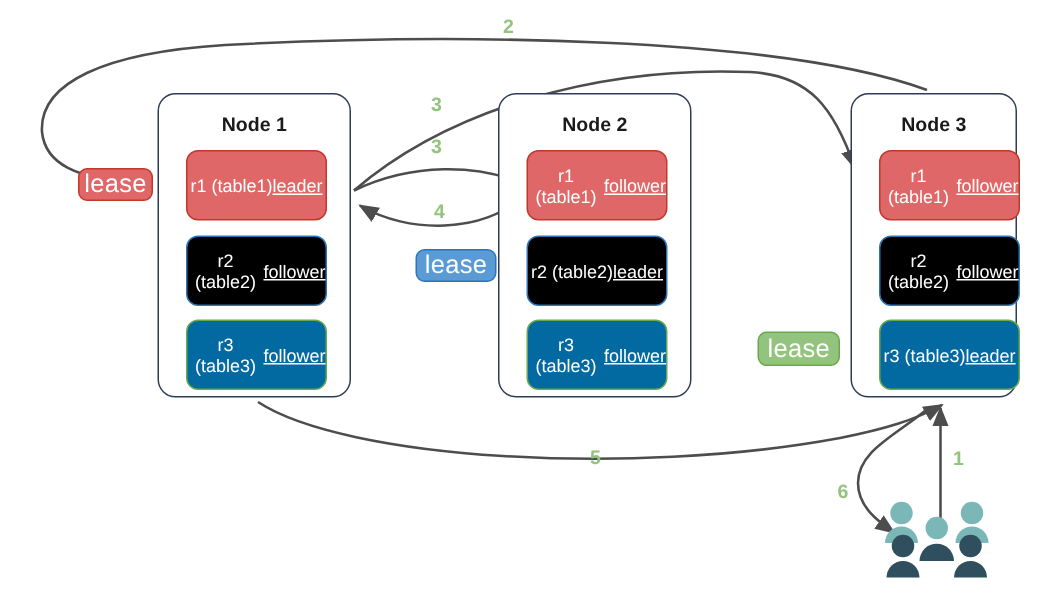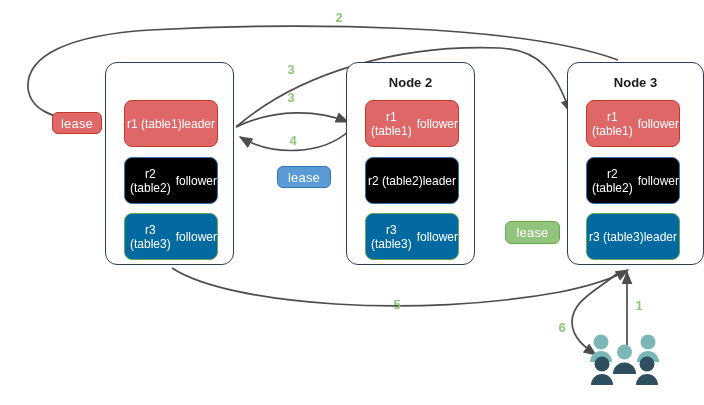--- a/index.html
+++ b/index.html
@@ -45,42 +45,42 @@
     box-sizing: border-box;
     border-radius: 8px;
     display: flex;
     align-items: center;
     justify-content: center;
     color: #ffffff;
     font-size: 12px;
     line-height: 14px;
     text-align: center;
   }
-  .replica .line2 { display:block; }
+  .replica .line2 { display:block;text-decoration:underline; }
   .rep-red {
     background: #e06767;
     border: 1.6px solid #c0392b;
   }
   .rep-blue {
     background: #000000;
     border: 1.6px solid #2e75b6;
   }
   .rep-green {
     background: #0369a1;
     border: 1.6px solid #6aa84f;
   }
   .lease {
     position: absolute;
     box-sizing: border-box;
     border-radius: 6px;
     display: flex;
     align-items: center;
     justify-content: center;
     color: #ffffff;
-    font-size: 13px;
+    font-size: 17px;
     letter-spacing: 0.2px;
   }
   .lease-red {
     background: #e06767;
     border: 1.6px solid #c0392b;
   }
   .lease-blue {
     background: #5b9bd5;
     border: 1.6px solid #2e75b6;
   }
@@ -124,51 +124,52 @@
     <path d="M 350,130 C 322,156 272,156 240,137" fill="none" stroke="#4d4d4d" stroke-width="1.7" marker-end="url(#ah)"></path>
 
     <path d="M 172,268 C 230,306 420,318 560,292 C 590,286 610,280 628,270" fill="none" stroke="#4d4d4d" stroke-width="1.7" marker-end="url(#ah)"></path>
 
     <path d="M 627,352 L 627,272" fill="none" stroke="#4d4d4d" stroke-width="1.7" marker-end="url(#ah)"></path>
 
     <path d="M 619,272 C 598,290 572,300 572,322 C 572,338 586,348 596,355" fill="none" stroke="#4d4d4d" stroke-width="1.7" marker-end="url(#ah)"></path>
   </svg>
 
   <div class="node-box" style="left:105px; top:62px; width:129px; height:203px;">
+    <div class="node-title">Node 1</div>
     <div class="replica rep-red" style="left:18px; top:37px; width:94px; height:47px;">
       <span>r1 (table1)</span>
       <span class="line2">leader</span>
     </div>
     <div class="replica rep-blue" style="left:18px; top:94px; width:94px; height:47px;">
       <span>r2 (table2)</span>
       <span class="line2">follower</span>
     </div>
     <div class="replica rep-green" style="left:18px; top:150px; width:94px; height:47px;">
       <span>r3 (table3)</span>
       <span class="line2">follower</span>
     </div>
   </div>
 
-  <div class="node-box" style="left:346px; top:62px; width:129px; height:203px;">
+  <div class="node-box" style="left:332px; top:62px; width:129px; height:203px;">
     <div class="node-title">Node 2</div>
     <div class="replica rep-red" style="left:18px; top:37px; width:94px; height:47px;">
       <span>r1 (table1)</span>
       <span class="line2">follower</span>
     </div>
     <div class="replica rep-blue" style="left:18px; top:94px; width:94px; height:47px;">
       <span>r2 (table2)</span>
       <span class="line2">leader</span>
     </div>
     <div class="replica rep-green" style="left:18px; top:150px; width:94px; height:47px;">
       <span>r3 (table3)</span>
       <span class="line2">follower</span>
     </div>
   </div>
 
-  <div class="node-box" style="left:567px; top:62px; width:137px; height:203px;">
+  <div class="node-box" style="left:567px; top:62px; width:111px; height:203px;">
     <div class="node-title">Node 3</div>
     <div class="replica rep-red" style="left:18px; top:37px; width:94px; height:47px;">
       <span>r1 (table1)</span>
       <span class="line2">follower</span>
     </div>
     <div class="replica rep-blue" style="left:18px; top:94px; width:94px; height:47px;">
       <span>r2 (table2)</span>
       <span class="line2">follower</span>
     </div>
     <div class="replica rep-green" style="left:18px; top:150px; width:94px; height:47px;">

